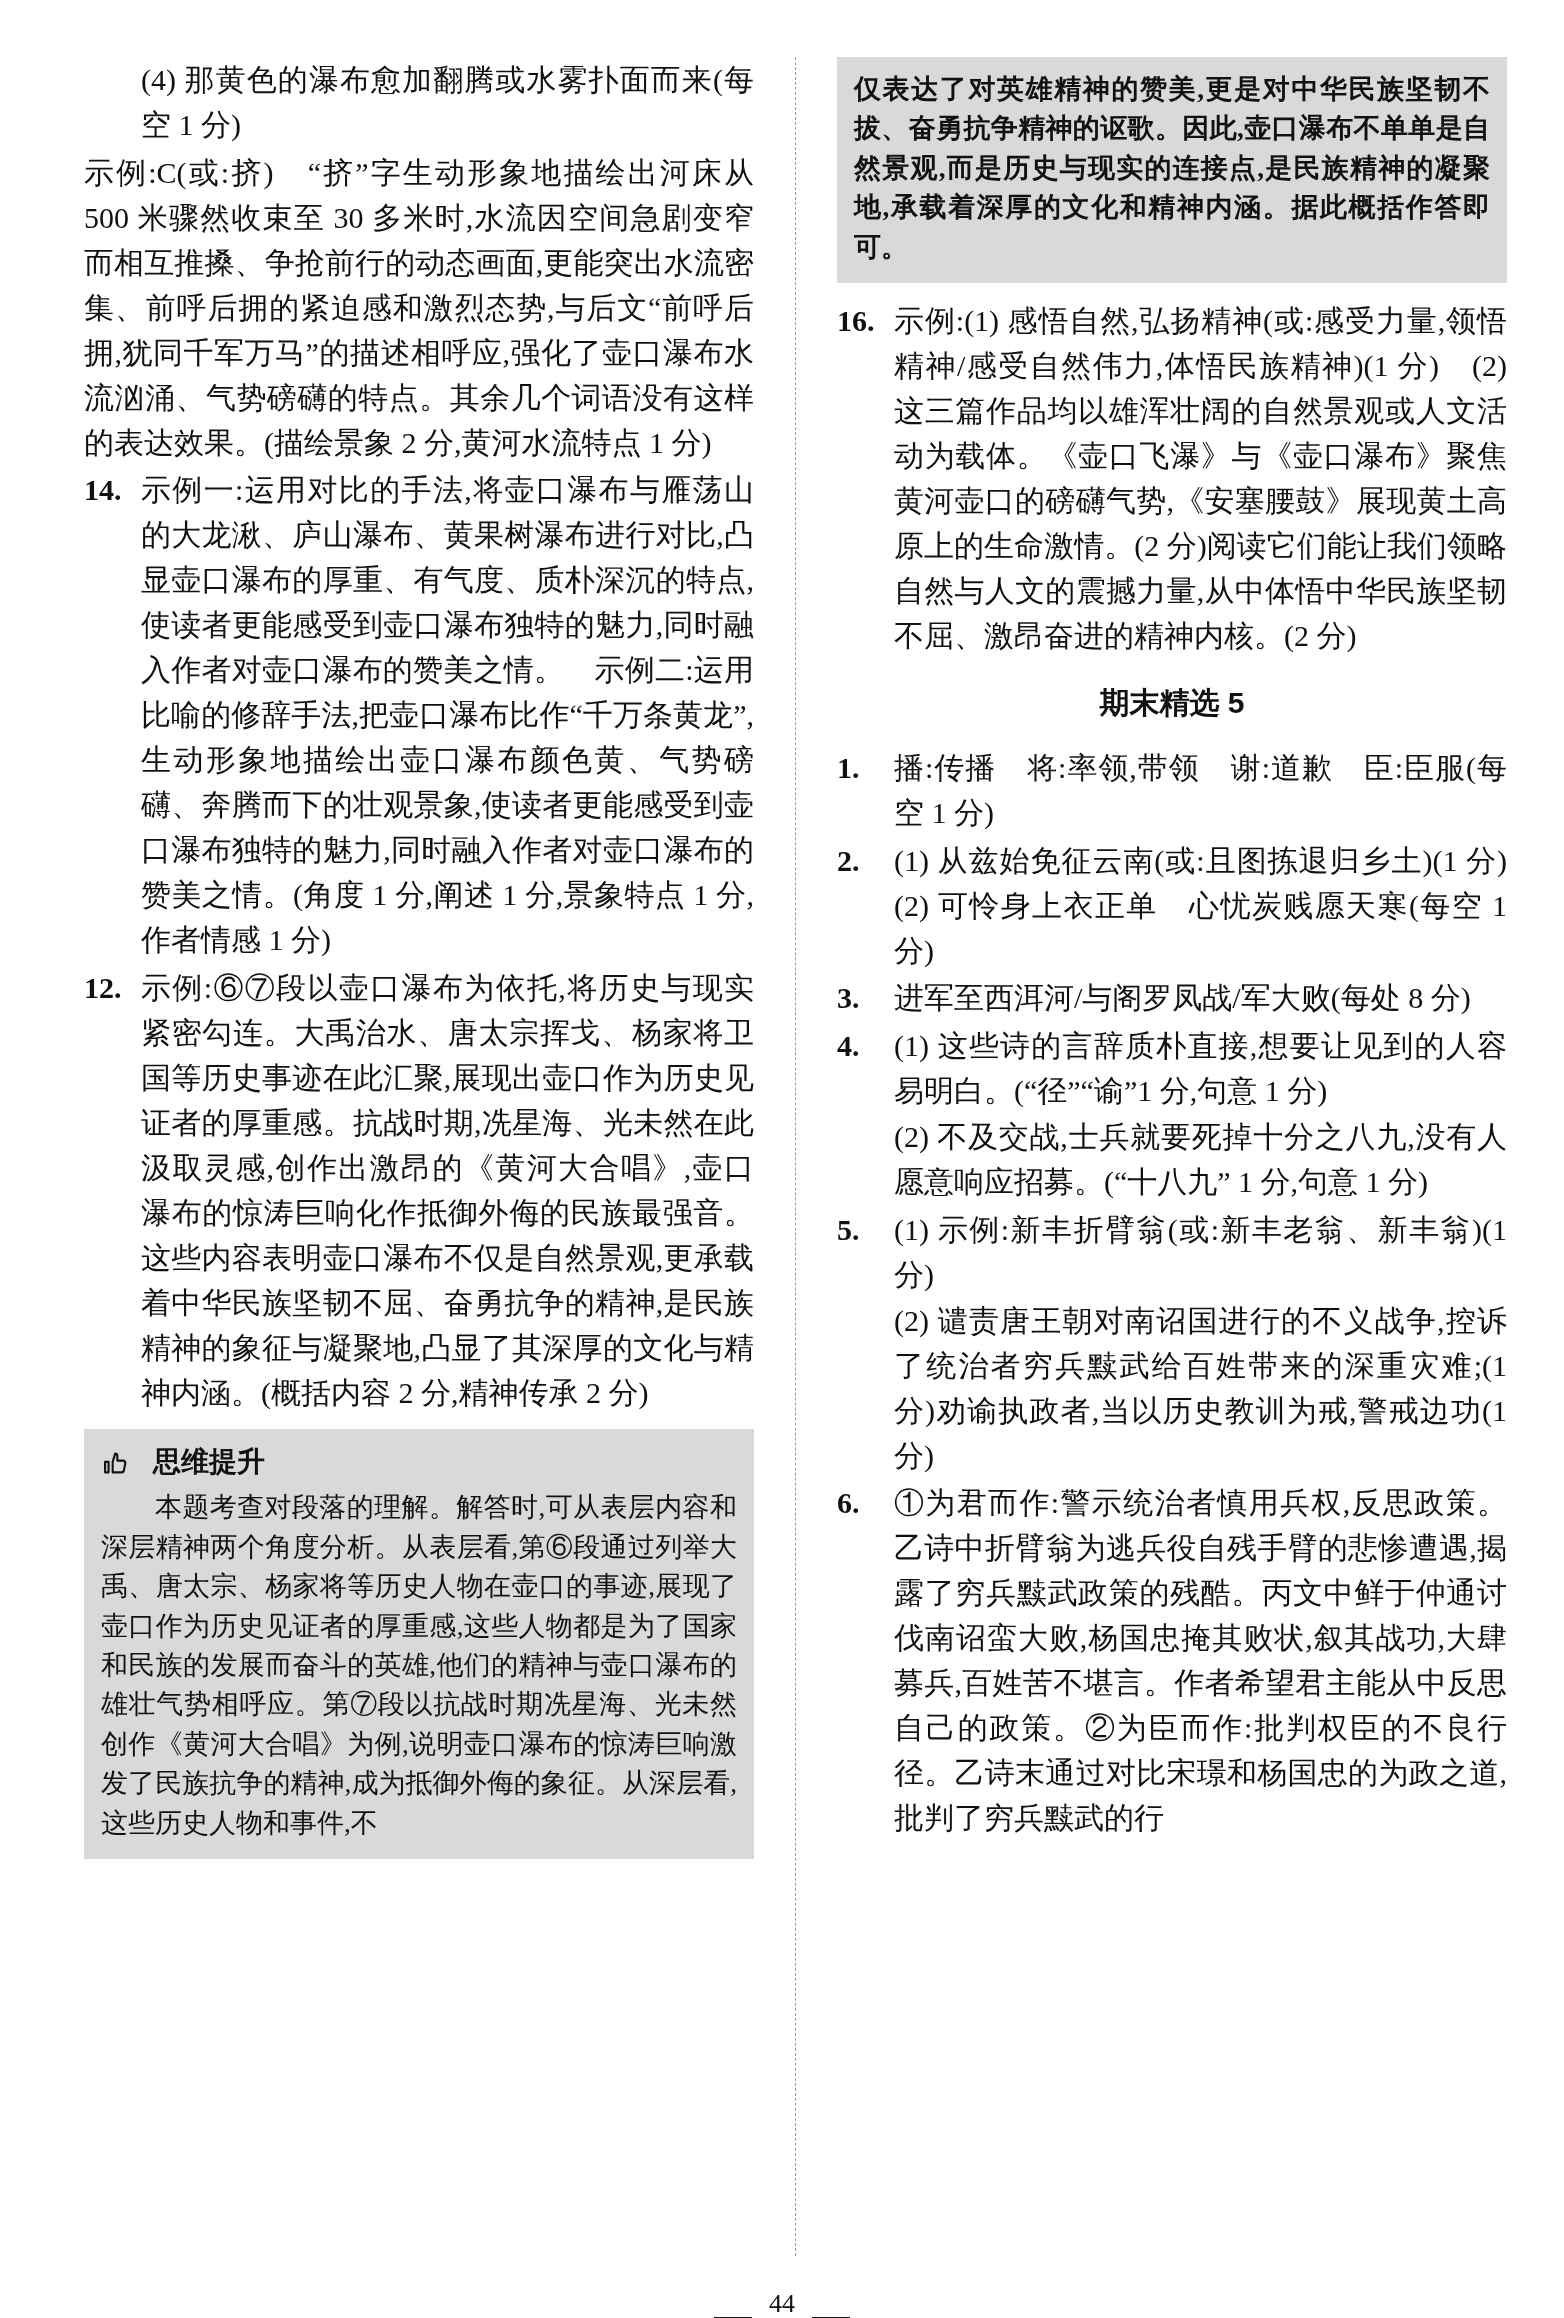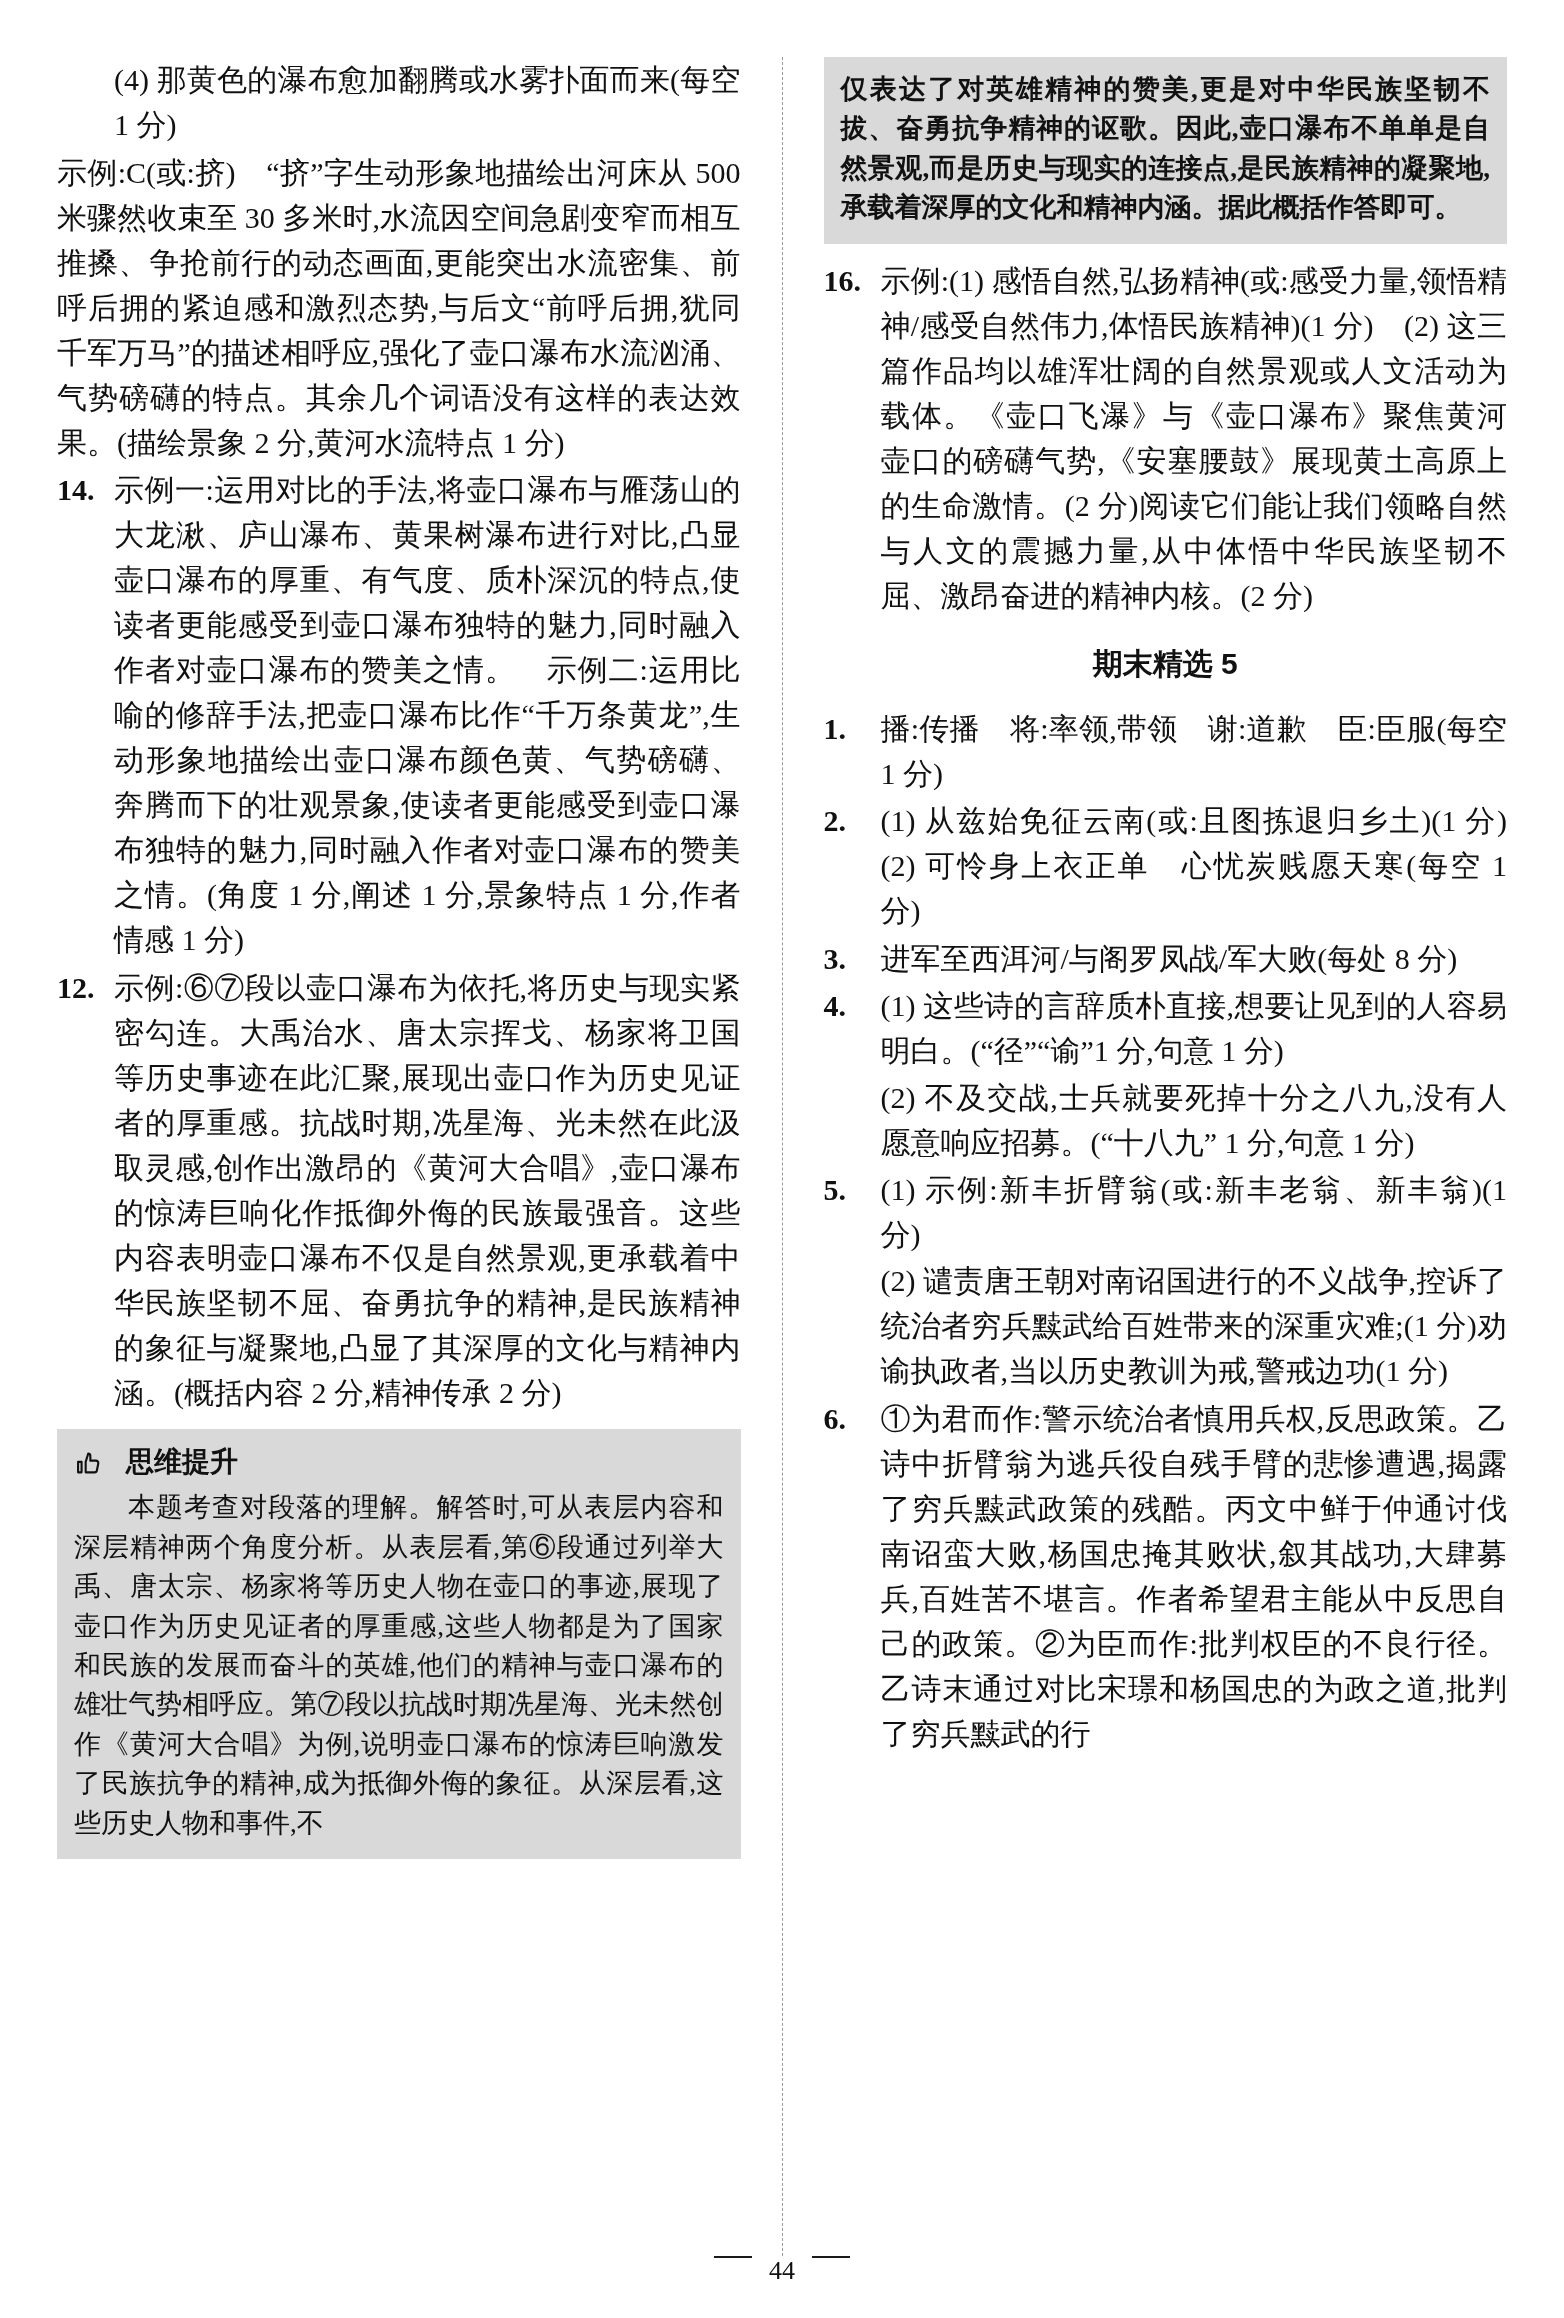--- a/index.html
+++ b/index.html
@@ -17,20 +17,21 @@
     width: 1564px;
     height: 2319px;
     padding: 57px 57px 0 57px;
     display: flex;
     flex-direction: column;
   }
   .columns {
     flex: 1;
     display: flex;
     min-height: 0;
+    margin-left: 27px;
   }
   .col {
     width: 684px;
     font-size: 30px;
     line-height: 1.5;
     text-align: justify;
   }
   .divider {
     width: 0;
     border-left: 1.3px dashed #9a9a9a;
@@ -77,21 +78,21 @@
     text-align: center;
     font-family: "Liberation Sans", "DejaVu Sans", sans-serif;
     font-weight: 700;
     font-size: 30px;
     margin: 22.4px 0 20px 0;
   }
 
   .footer {
     height: 63px;
     display: flex;
-    align-items: flex-start;
+    align-items: flex-end;
     justify-content: center;
     gap: 17px;
     font-size: 26px;
   }
   .footer .rule {
     width: 38px;
     height: 2px;
     background: #1a1a1a;
   }
 </style>

